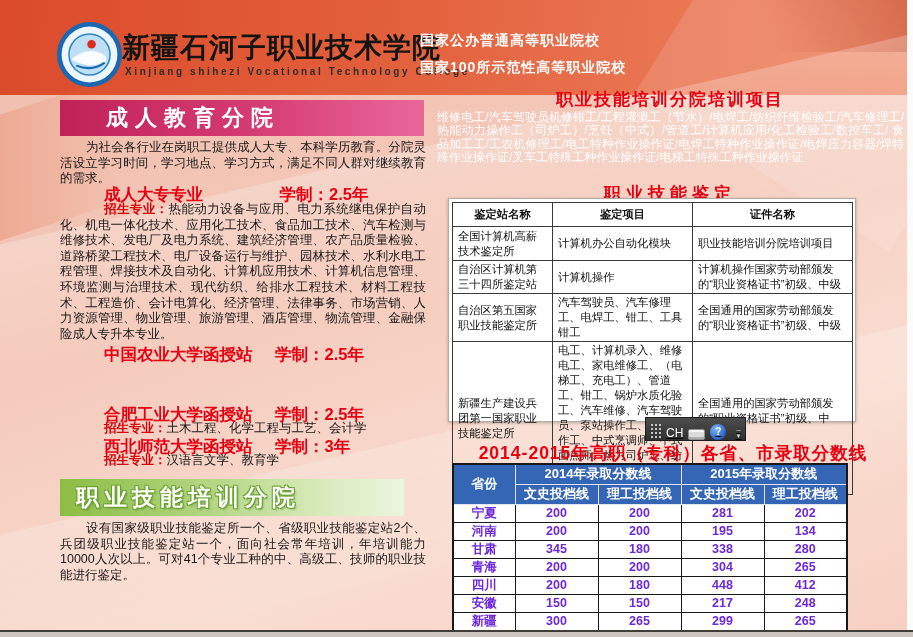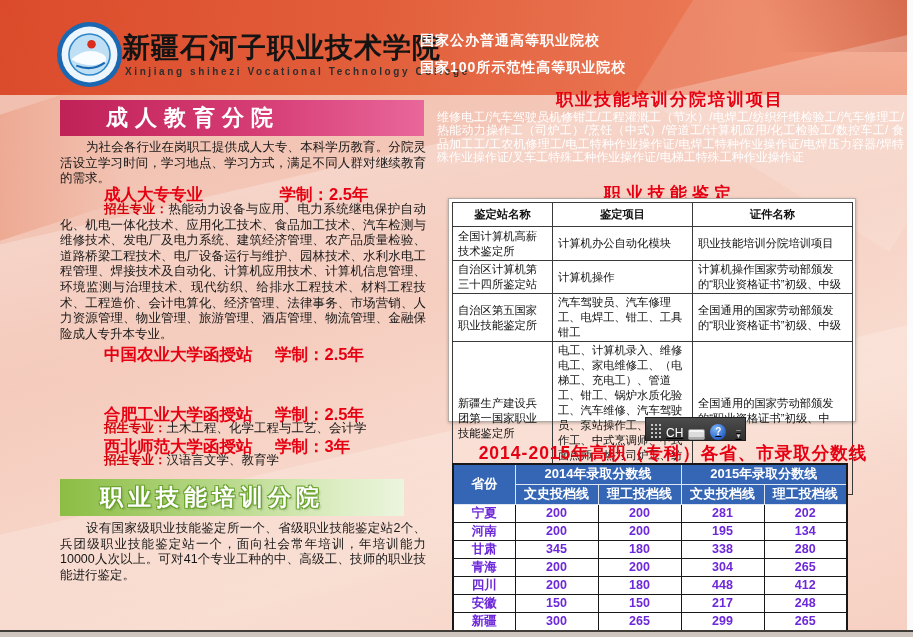--- a/index.html
+++ b/index.html
@@ -49,21 +49,21 @@
   .gap-wide { margin-left:72px; } .gap-narrow { margin-left:18px; }
   .h1 { top:184px; } .m1 { position:absolute; left:60px; top:202px; width:366px; }
   .h2 { top:344px; } .m2 { position:absolute; left:60px; top:362px; width:366px; }
   .h3 { top:404px; } .m3 { position:absolute; left:60px; top:421px; width:366px; }
   .h4 { top:436px; } .m4 { position:absolute; left:60px; top:453px; width:366px; }
   .redlabel { color:#d4000a; font-weight:bold; }
 
   .banner-skills { position:absolute; left:60px; top:479px; width:344px; height:37px;
                    background:linear-gradient(90deg,#8cbd43 0%,#b5d786 45%,#dcedc2 80%,#ecf5de 100%);
                    color:#fff; font-size:23px; font-weight:bold; letter-spacing:5px;
-                   line-height:37px; padding-left:40px;
+                   line-height:37px; padding-left:16px;
                    text-shadow:-1px -1px 0 #69a22c,1px -1px 0 #69a22c,-1px 1px 0 #69a22c,1px 1px 0 #69a22c,2px 2px 2px rgba(40,80,10,.25); }
   .intro-skills { position:absolute; left:60px; top:521px; width:366px; }
 
   
   .title-training { position:absolute; left:437px; top:88px; width:466px; text-align:center;
                     color:#e60012; font-size:17px; font-weight:bold; letter-spacing:2px;font-family:Liberation Mono, monospace; }
   .items { position:absolute; left:437px; top:111px; width:467px; color:#ffffff;
            font-size:12px; line-height:13.4px; text-align:justify; }
   .title-appraisal { position:absolute; left:437px; top:182px; width:466px; text-align:center;
                      color:#e60012; font-size:17px; font-weight:bold; letter-spacing:5px; }

